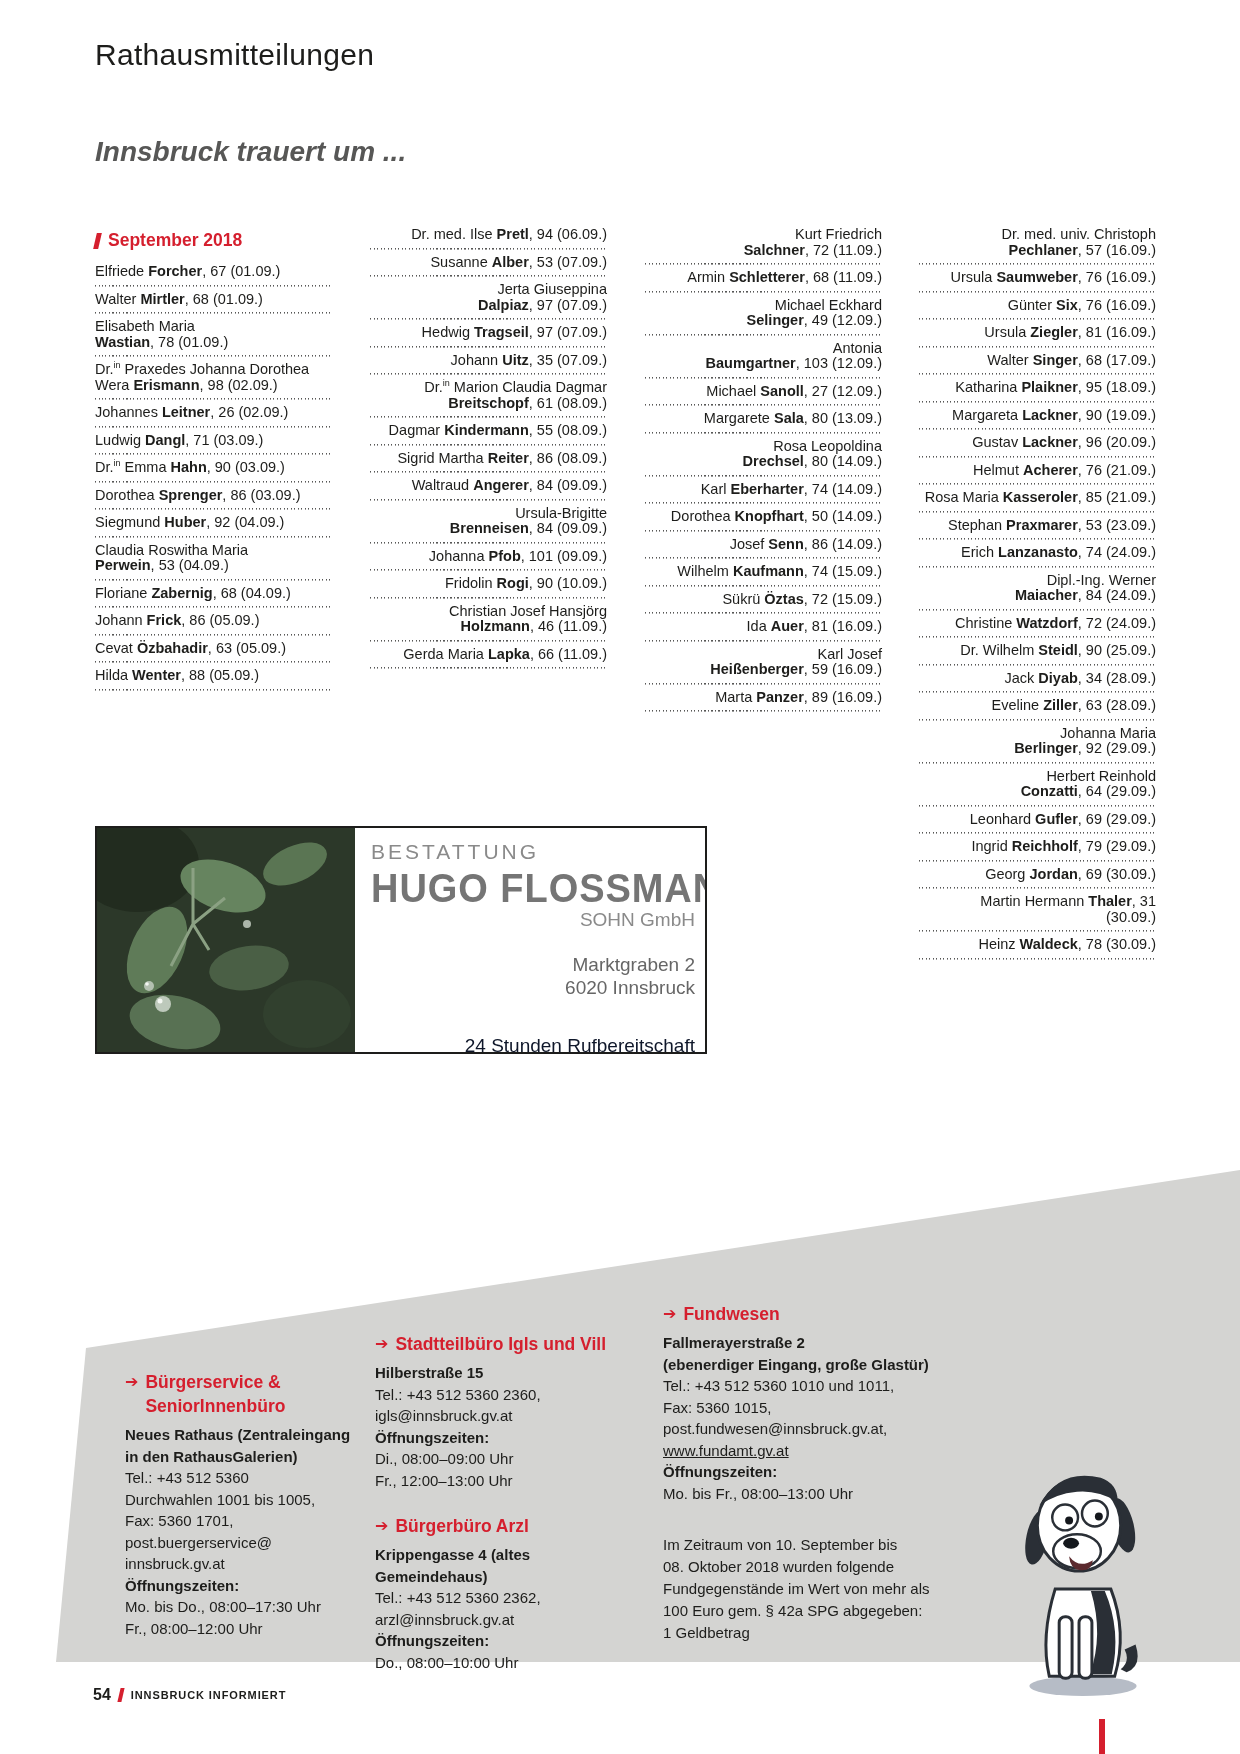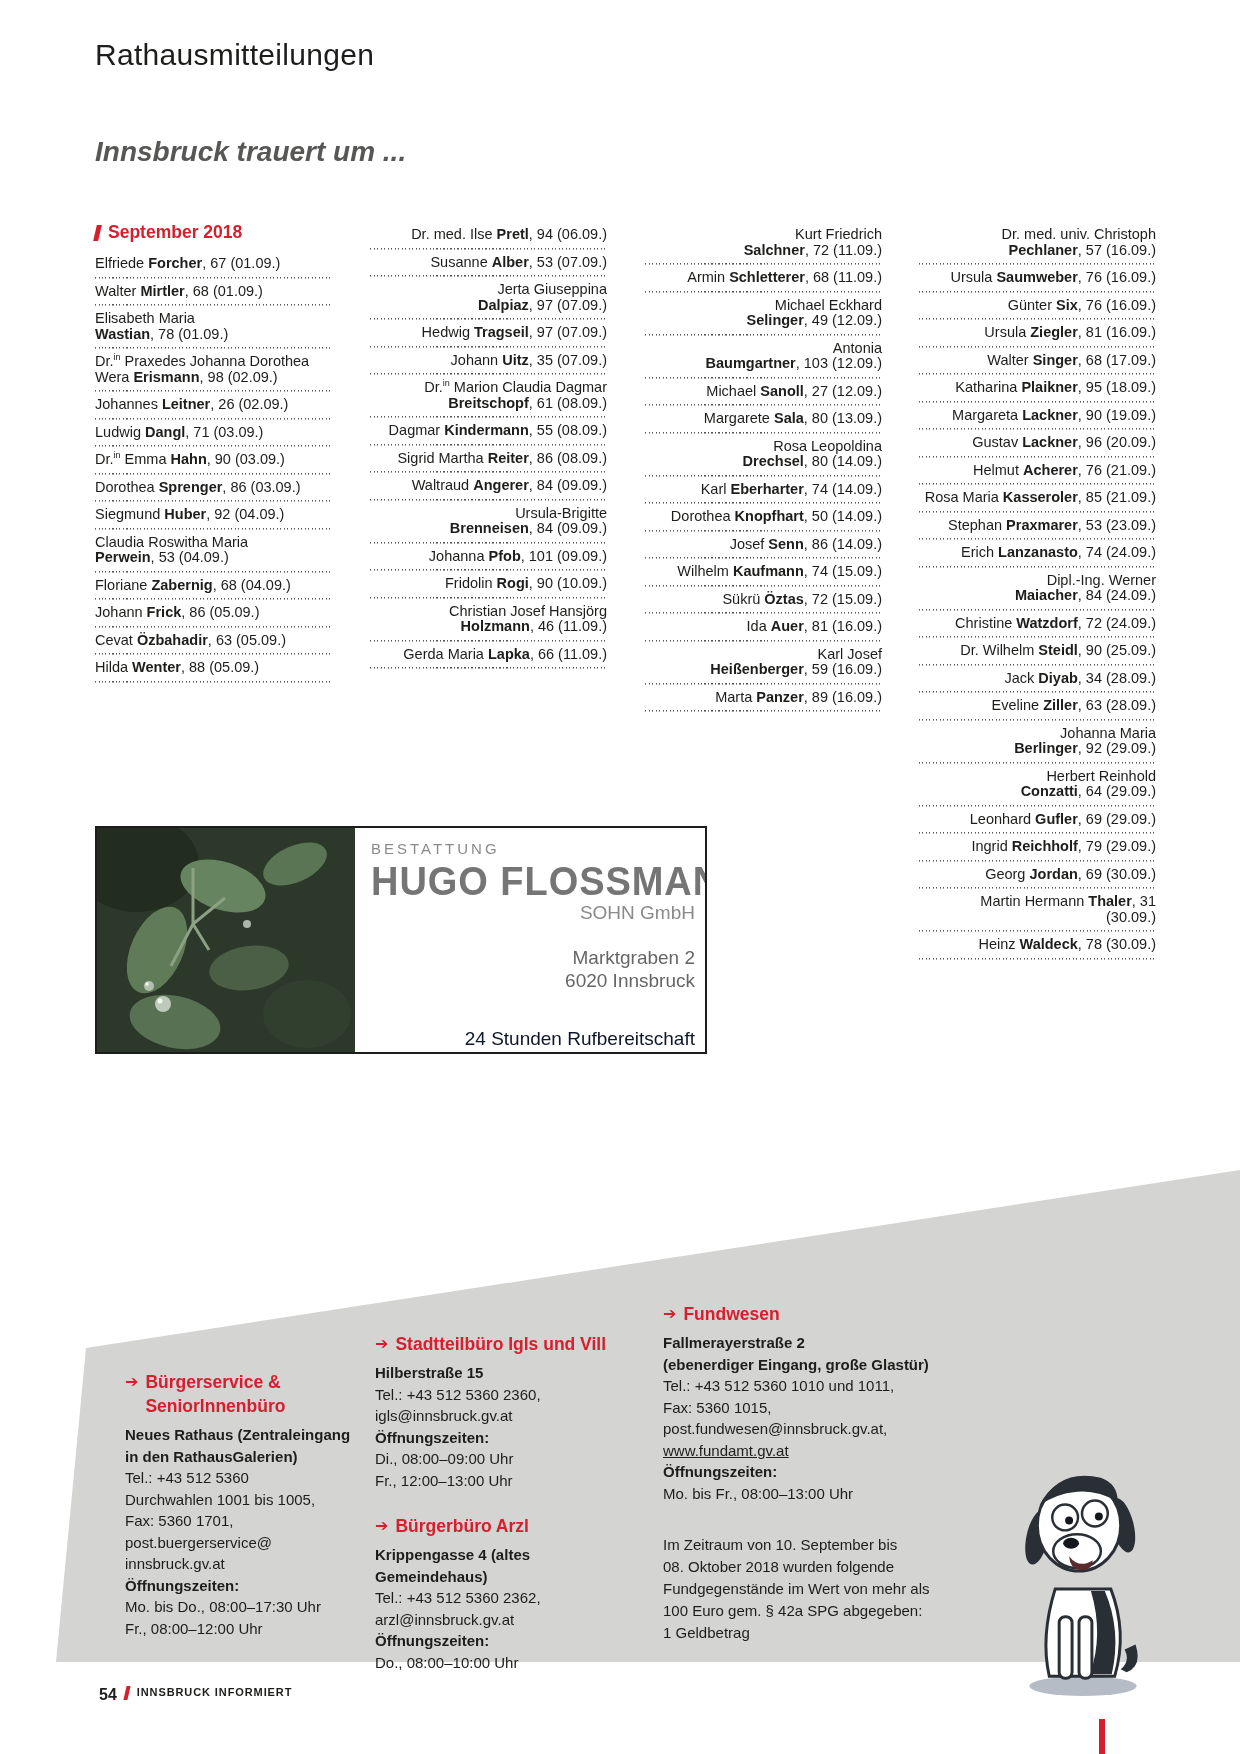--- a/index.html
+++ b/index.html
@@ -5,38 +5,38 @@
   html,body{margin:0;padding:0;background:#fff;}
   .page{position:relative;width:1240px;height:1754px;background:#fff;overflow:hidden;
         color:#1d1d1b;font-family:"Liberation Sans","DejaVu Sans",sans-serif;}
 
   .page-title{position:absolute;left:95px;top:38px;font-size:30px;font-weight:normal;letter-spacing:.3px;}
   .section-title{position:absolute;left:95px;top:136px;font-size:28px;font-weight:bold;
                  font-style:italic;color:#575756;}
 
   
   .obit-col{position:absolute;top:218px;width:237px;}
-  .month{display:flex;align-items:center;font-size:17.5px;font-weight:bold;color:#d51f2e;margin:4px 0 8px 0;}
+  .month{display:flex;align-items:center;font-size:17.5px;font-weight:bold;color:#d51f2e;margin:12px 0 8px 0;}
   .red-slash{display:inline-block;width:5px;height:16px;background:#d51f2e;
              transform:skewX(-13deg);margin-right:8px;}
   .obit-list{list-style:none;margin:0;padding:0;}
   .obit-list.pad{padding-top:4px;text-align:right;}
   .obit-list li{font-size:14.5px;line-height:15.5px;padding:5px 0 7px;
     background-image:repeating-linear-gradient(90deg,#575756 0 1px,transparent 1px 3.5px);
     background-size:100% 1.6px;background-position:left bottom;background-repeat:no-repeat;}
   .obit-list b{font-weight:bold;}
   .obit-list sup{font-size:9px;line-height:0;vertical-align:super;}
 
   
   .ad{position:absolute;left:95px;top:826px;width:612px;height:228px;border:2px solid #1d1d1b;
       display:flex;background:#fff;box-sizing:border-box;}
   .ad-photo{width:258px;height:100%;flex:none;}
   .ad-photo svg{display:block;width:100%;height:100%;}
   .ad-right{flex:1;padding:12px 10px 6px 16px;color:#6e6e6e;overflow:hidden;}
-  .ad-line1{font-size:15px;letter-spacing:3px;color:#8a8a8a;}
+  .ad-line1{font-size:21px;letter-spacing:3px;color:#8a8a8a;}
   .ad-logo{font-size:40px;font-weight:bold;color:#757575;letter-spacing:1px;white-space:nowrap;
            transform:scaleX(.95);transform-origin:left;margin-top:2px;}
   .ad-logosub{text-align:right;font-size:19px;color:#8a8a8a;margin-top:-2px;}
   .ad-address{text-align:right;margin-top:22px;font-size:19px;line-height:23px;color:#666;}
   .ad-service{text-align:right;margin-top:36px;font-size:19px;color:#0f172a;}
   .ad-phone{text-align:right;font-size:23px;color:#555;}
   .ad-phone b{font-weight:bold;letter-spacing:1px;}
 
   
   .gray-panel{position:absolute;inset:0;background:#d4d4d2;
@@ -45,21 +45,21 @@
   .iblock{position:absolute;font-size:15px;line-height:21.5px;color:#1d1d1b;}
   .ititle{display:flex;gap:7px;color:#d51f2e;font-weight:bold;font-size:17.5px;line-height:24px;margin-bottom:6px;}
   .arrow{font-size:16px;line-height:24px;}
   .ilines .b{font-weight:bold;}
   .ilines .u{text-decoration:underline;}
   .note{position:absolute;font-size:15px;line-height:22px;color:#1d1d1b;}
 
   .dog{position:absolute;left:1020px;top:1452px;width:122px;height:248px;}
   .dog svg{width:100%;height:100%;display:block;}
 
-  .footer{position:absolute;left:99px;top:1686px;display:flex;align-items:flex-start;gap:8px;}
+  .footer{position:absolute;left:93px;top:1686px;display:flex;align-items:center;gap:8px;}
   .footer .pagenum{font-size:16px;font-weight:bold;}
   .footer .fslash{width:4px;height:14px;background:#d51f2e;transform:skewX(-13deg);}
   .footer .magname{font-size:11px;font-weight:bold;letter-spacing:.9px;}
   .corner-mark{position:absolute;left:1099px;top:1719px;width:6px;height:35px;background:#d51f2e;}
 </style>
 </head>
 <body>
 
 <div class="page">
 

